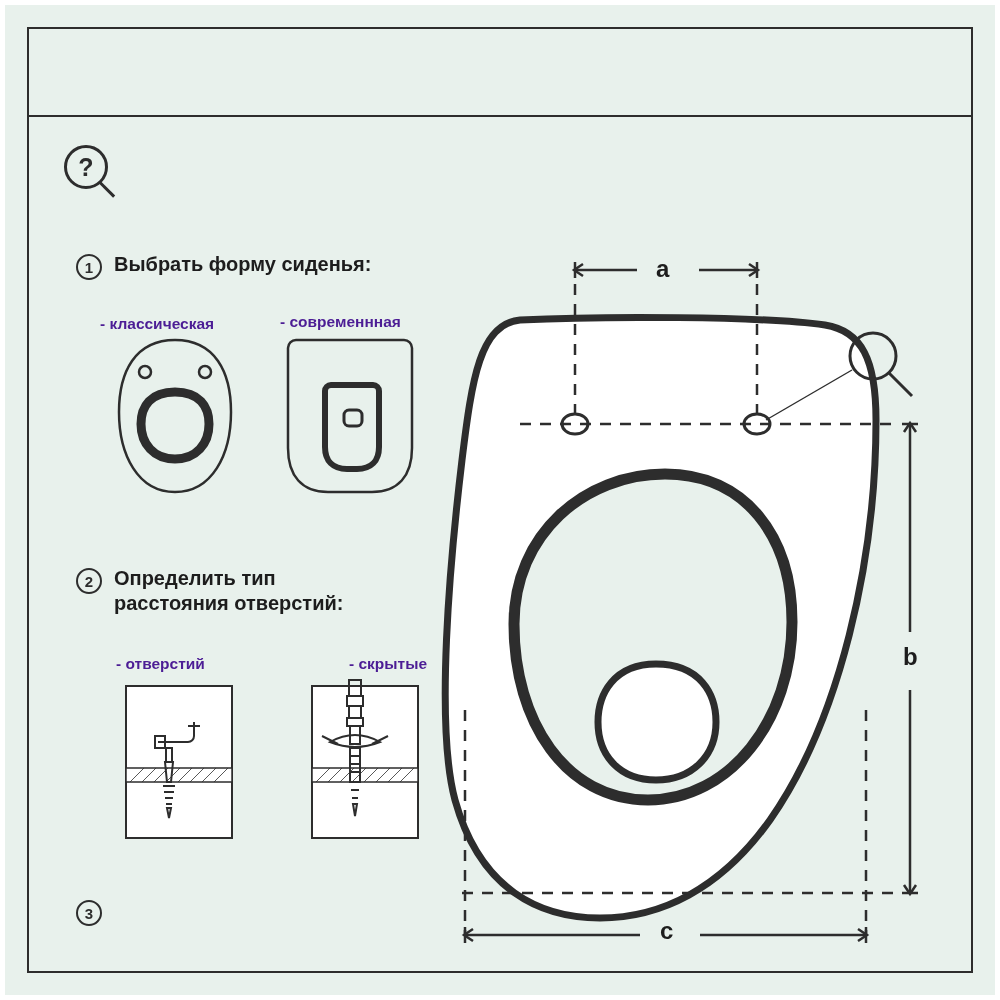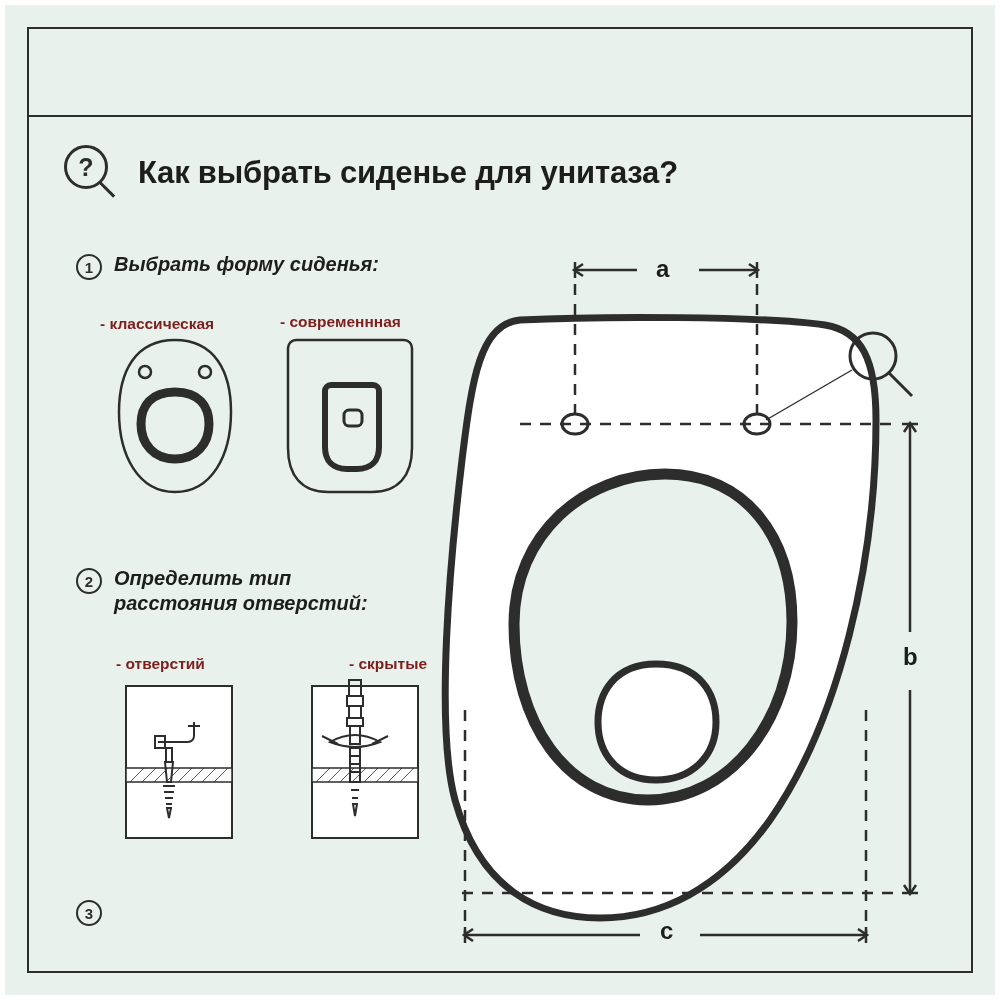--- a/index.html
+++ b/index.html
@@ -111,31 +111,30 @@
     font-size: 15px;
     font-weight: bold;
     color: #2d2d2d;
     margin-top: 2px;
   }
   .step-label {
     font-size: 20px;
     font-weight: bold;
     color: #1d1d1d;
     line-height: 1.25;
-    font-style: italic;
   }
   #step1 { left: 76px; top: 252px; }
   #step2 { left: 76px; top: 566px; }
   #step3 { left: 76px; top: 898px; }
 
   .opt-label {
     position: absolute;
     font-size: 15.5px;
     font-weight: bold;
-    color: #7f1d1d;
+    color: #4c1d95;
     white-space: nowrap;
   }
   #opt-classic { left: 100px; top: 315px; }
   #opt-modern  { left: 280px; top: 313px; }
   #opt-through { left: 116px; top: 655px; }
   #opt-hidden  { left: 305px; top: 655px; margin-left: 44px; }
 
   .svg-abs {
     position: absolute;
     left: 0; top: 0;
@@ -161,21 +160,20 @@
 
   <div class="frame-outer"></div>
   <div class="frame-inner"></div>
   <div class="top-divider"></div>
 
   <div class="title-row">
     <div class="q-icon">
       <div class="q-circle">?</div>
       <div class="q-handle"></div>
     </div>
-    <div class="title-text">Как выбрать сиденье для унитаза?</div>
   </div>
 
   <div class="step" id="step1">
     <div class="step-num">1</div>
     <div class="step-label">Выбрать форму сиденья:</div>
   </div>
 
   <div class="step" id="step2">
     <div class="step-num">2</div>
     <div class="step-label" style="white-space:pre-line">Определить тип

